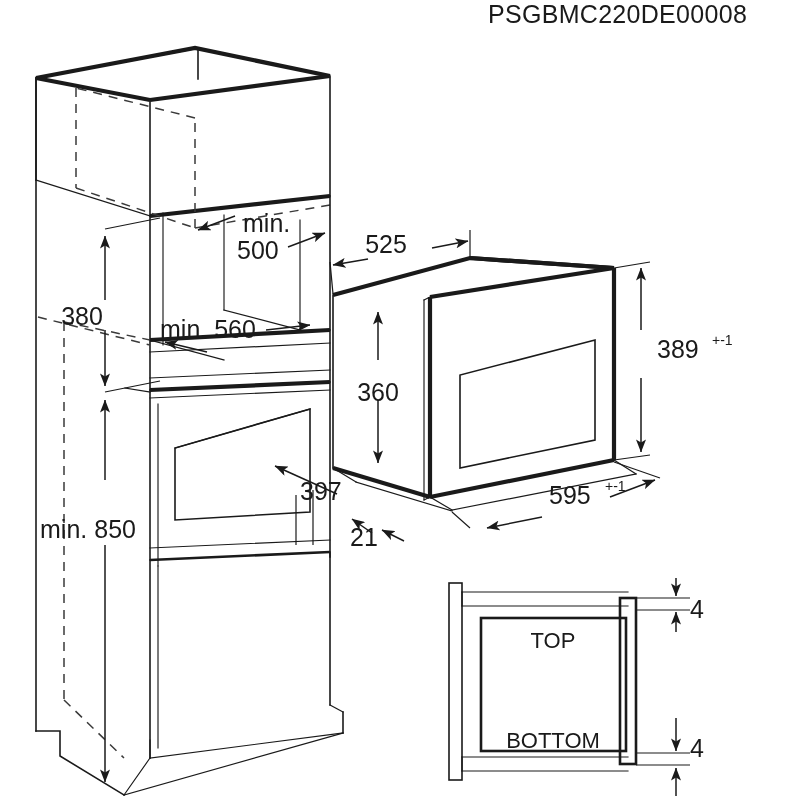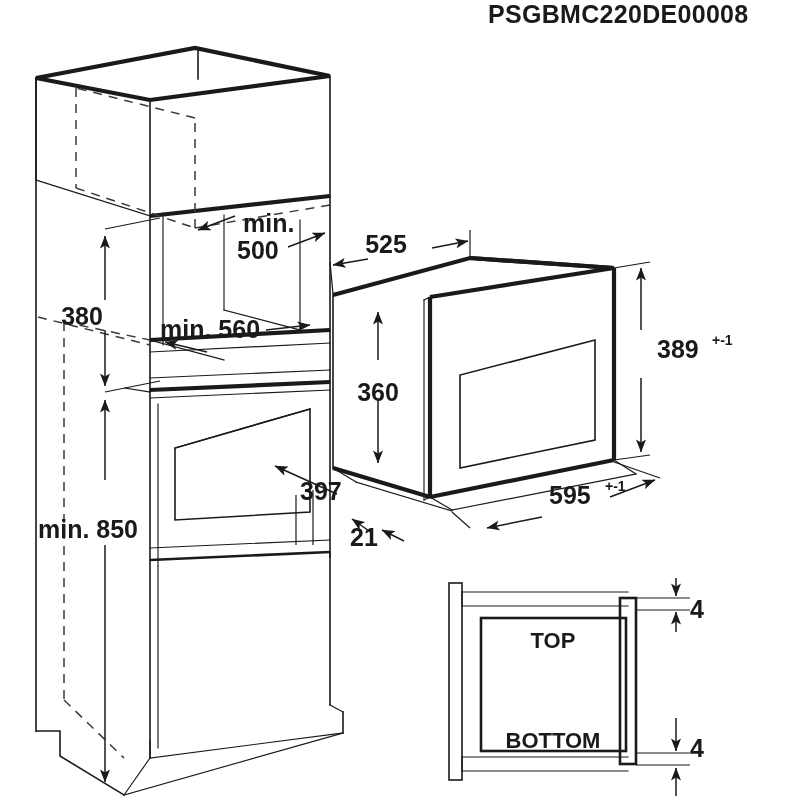--- a/index.html
+++ b/index.html
@@ -15,21 +15,20 @@
     color: #1a1a1a;
     overflow: hidden;
     position: relative;
   }
   #drawing-root {
     position: absolute;
     top: 0;
     left: 0;
     width: 696px;
     height: 800px;
-    font-weight: bold;
   }
   svg.drawing {
     display: block;
     width: 800px;
     height: 800px;
   }
   .ln {
     fill: none;
     stroke: #1a1a1a;
     stroke-width: 1.6;

